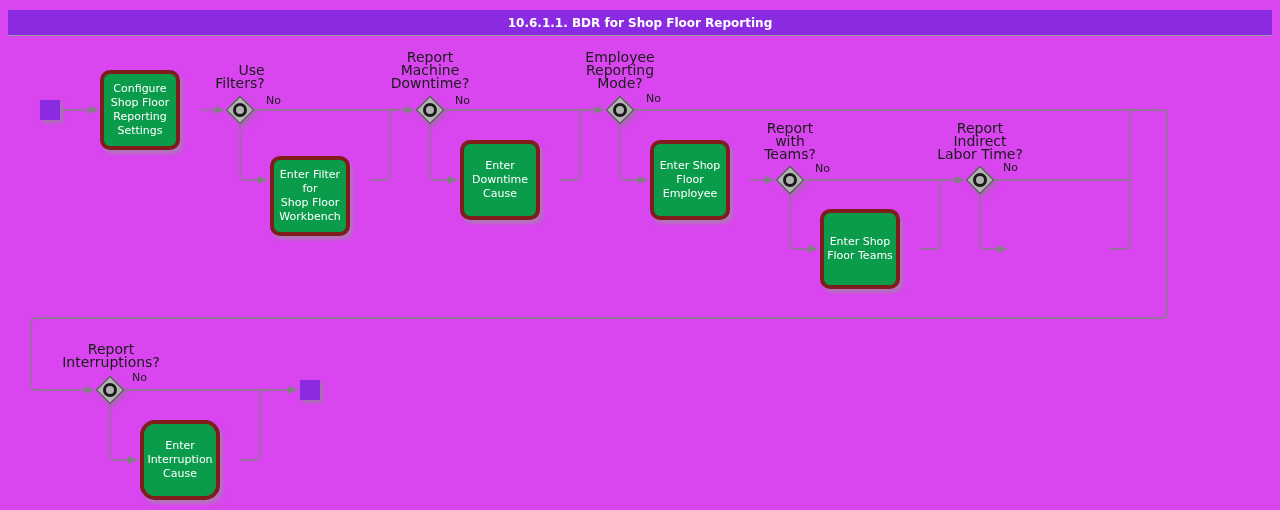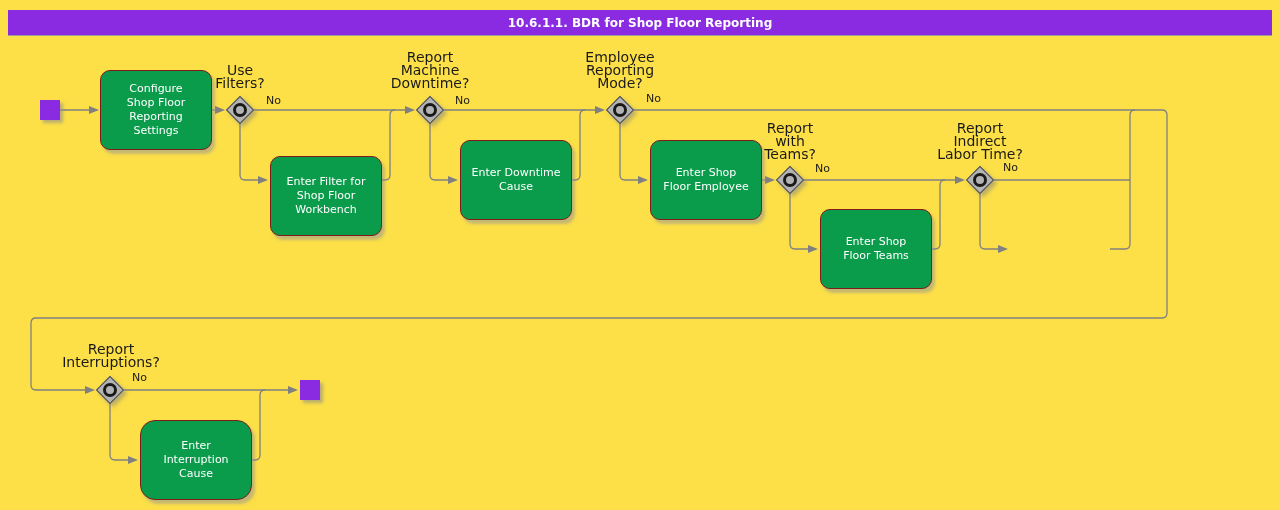--- a/index.html
+++ b/index.html
@@ -12,21 +12,21 @@
   }
   * { margin: 0; padding: 0; box-sizing: border-box; }
   body {
     background: #ffffff;
     font-family: "DejaVu Sans", "Liberation Sans", sans-serif;
     width: 1280px; height: 510px; overflow: hidden;
   }
   .canvas {
     position: relative;
     width: 1280px; height: 510px;
-    background: #fde047;
+    background: #d946ef;
   }
   .title-bar {
     position: absolute;
     left: 8px; top: 10px; width: 1264px; height: 25px;
     background: var(--title_purple, #8a2be2);
     color: #ffffff;
     font-size: 12px; font-weight: bold;
     display: flex; align-items: center; justify-content: center;
     box-shadow: 0 1px 0 #9a9a9a;
   }
@@ -41,23 +41,23 @@
   }
   .arrowhead { fill: var(--connector_gray, #808080); }
   .terminal {
     position: absolute;
     width: 20px; height: 20px;
     background: var(--terminal_purple, #8a2be2);
     box-shadow: 3px 3px 3px rgba(140,140,140,0.6);
   }
   .activity {
     position: absolute;
-    width: 112px; height: 80px;
+    width: 80px; height: 80px;
     background: var(--node_green, #0a9b4b);
-    border: 1px solid #7f1d1d;
+    border: 4px solid #7f1d1d;
     border-radius: 10px;
     box-shadow: 3px 4px 3px rgba(150,150,150,0.55);
     display: flex; align-items: center; justify-content: center;
     cursor: pointer;
   }
   .activity-label {
     color: #ffffff;
     font-size: 11px; line-height: 14px;
     text-align: center;
     white-space: pre-line;
@@ -184,21 +184,21 @@
   </div>
   <div class="diamond-wrap" style="left:966px; top:166px;">
     <div class="diamond"></div>
     <div class="diamond-ring"></div>
   </div>
   <div class="diamond-wrap" style="left:96px; top:376px;">
     <div class="diamond"></div>
     <div class="diamond-ring"></div>
   </div>
 
-  <div class="decision-label" style="left:240px; top:64px;">Use
+  <div class="decision-label" style="left:240px; top:64px;text-align:right;">Use
 Filters?</div>
   <div class="decision-label" style="left:430px; top:51px;">Report
 Machine
 Downtime?</div>
   <div class="decision-label" style="left:620px; top:51px;">Employee
 Reporting
 Mode?</div>
   <div class="decision-label" style="left:790px; top:122px;">Report
 with
 Teams?</div>

